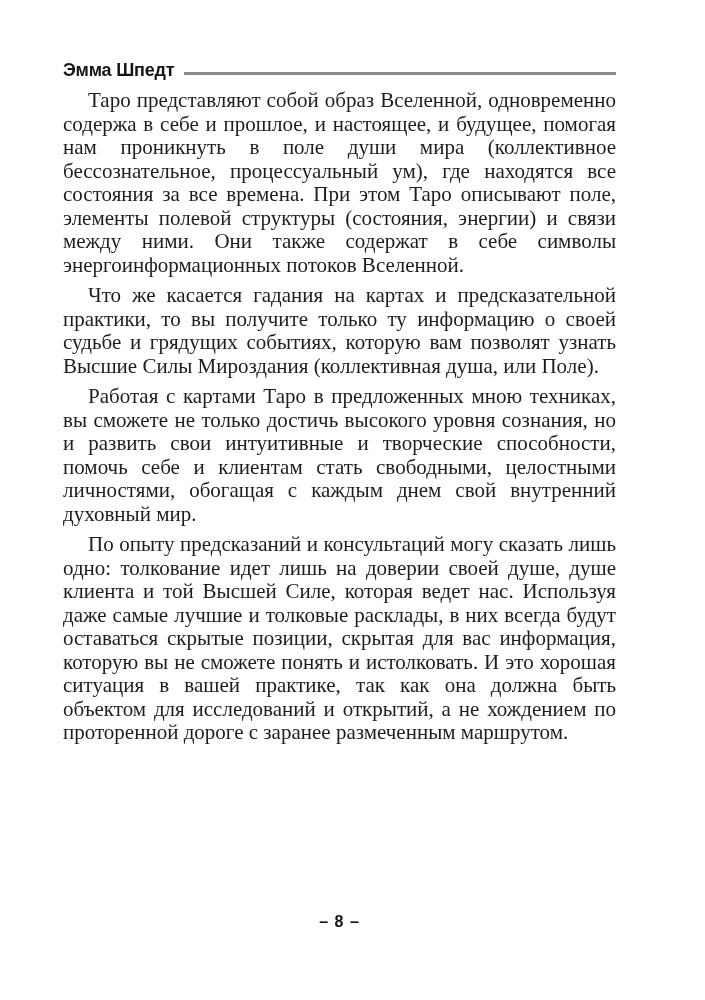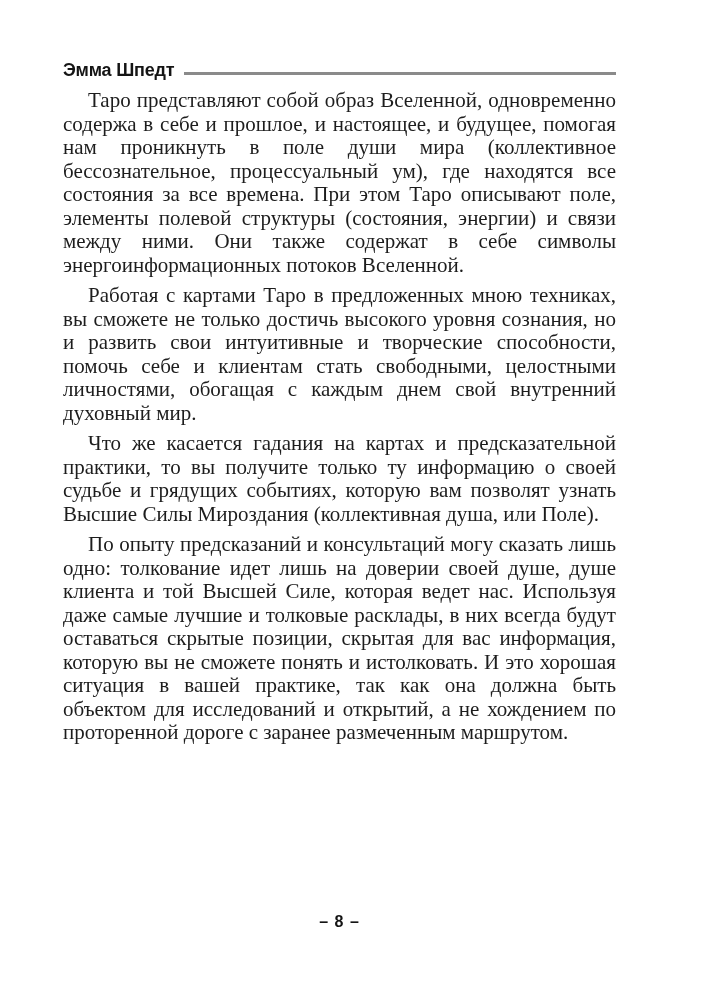--- a/index.html
+++ b/index.html
@@ -79,22 +79,22 @@
 
 <div class="page">
 
   <div class="running-header">
     <span class="author">Эмма Шпедт</span>
     <span class="rule"></span>
   </div>
 
   <div class="body-text">
     <p>Таро представляют собой образ Вселенной, одновременно содержа в себе и прошлое, и настоящее, и будущее, помогая нам проникнуть в поле души мира (коллективное бессознательное, процессуальный ум), где находятся все состояния за все времена. При этом Таро описывают поле, элементы полевой структуры (состояния, энергии) и связи между ними. Они также содержат в себе символы энергоинформационных потоков Вселенной.</p>
+    <p>Что же касается гадания на картах и предсказательной практики, то вы получите только ту информацию о своей судьбе и грядущих событиях, которую вам позволят узнать Высшие Силы Мироздания (коллективная душа, или Поле).</p>
     <p>Работая с картами Таро в предложенных мною техниках, вы сможете не только достичь высокого уровня сознания, но и развить свои интуитивные и творческие способности, помочь себе и клиентам стать свободными, целостными личностями, обогащая с каждым днем свой внутренний духовный мир.</p>
-    <p>Что же касается гадания на картах и предсказательной практики, то вы получите только ту информацию о своей судьбе и грядущих событиях, которую вам позволят узнать Высшие Силы Мироздания (коллективная душа, или Поле).</p>
     <p>По опыту предсказаний и консультаций могу сказать лишь одно: толкование идет лишь на доверии своей душе, душе клиента и той Высшей Силе, которая ведет нас. Используя даже самые лучшие и толковые расклады, в них всегда будут оставаться скрытые позиции, скрытая для вас информация, которую вы не сможете понять и истолковать. И это хорошая ситуация в вашей практике, так как она должна быть объектом для исследований и открытий, а не хождением по проторенной дороге с заранее размеченным маршрутом.</p>
   </div>
 
   <div class="footer">
     <span class="pagenum">– 8 –</span>
   </div>
 
 </div>
 
 </body></html>

